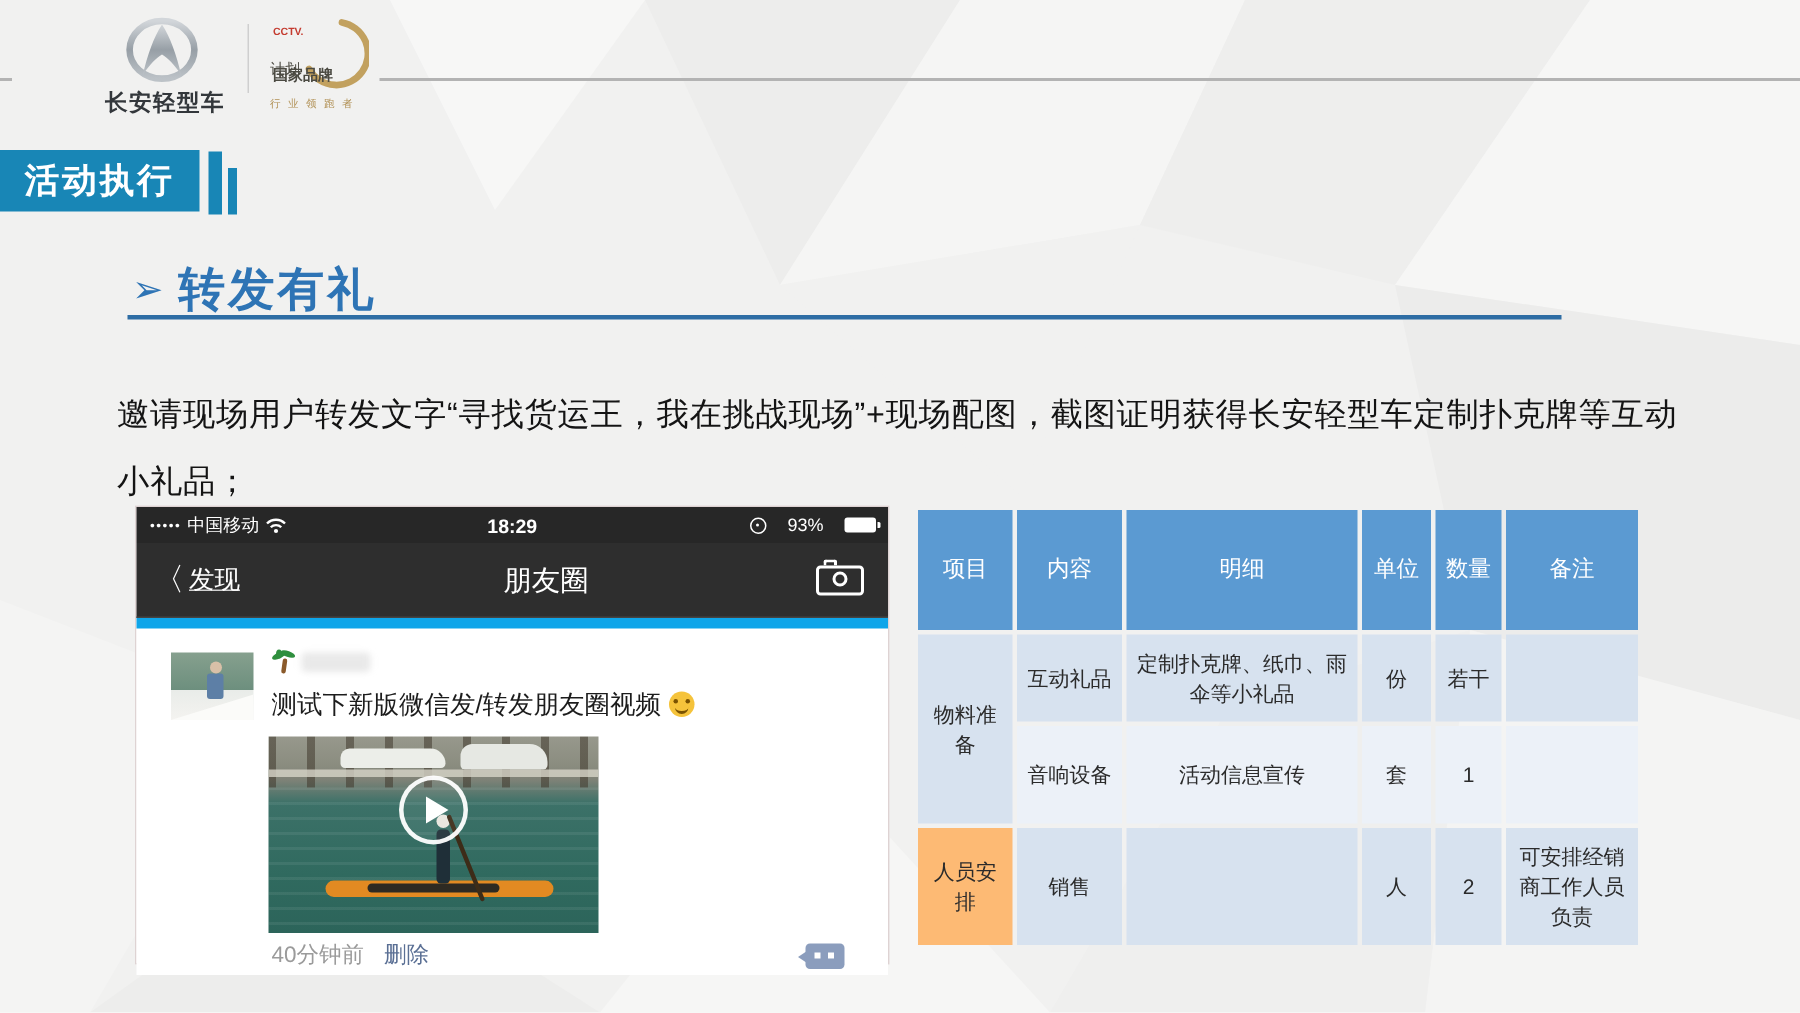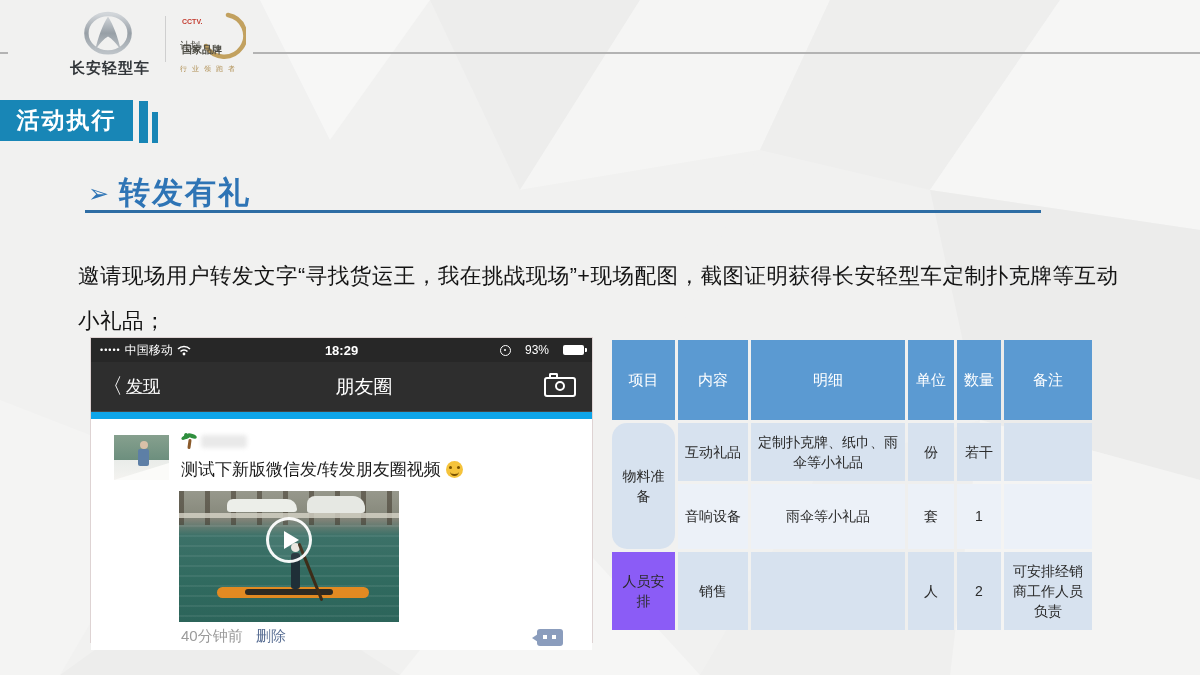--- a/index.html
+++ b/index.html
@@ -116,22 +116,22 @@
 
   
   .mtable{position:absolute;left:612px;top:340px;display:grid;z-index:2;
           grid-template-columns:63px 70px 154px 46px 44px 88px;
           grid-template-rows:80px 58px 65px 78px;gap:3px;}
   .tc{display:flex;align-items:center;justify-content:center;text-align:center;
       font-size:14px;color:#2b2b2b;line-height:1.45;padding:2px 5px;box-sizing:border-box;}
   .th{background:#5b9ad2;color:#fff;font-weight:normal;font-size:15px;}
   .row-a{background:#d7e2ef;}
   .row-b{background:#ecf1f8;}
-  .cat-1{grid-column:1;grid-row:2/4;background:#d7e2ef;border-radius:15px;}
-  .cat-2{grid-column:1;grid-row:4;background:#8b5cf6;}
+  .cat-1{grid-column:1;grid-row:2/4;background:#d7e2ef;}
+  .cat-2{grid-column:1;grid-row:4;background:#fdba74;}
 </style>
 </head>
 <body>
 
 <div id="slide">
 
   <svg id="facets" width="1200" height="675">
     <polygon points="260,0 430,0 330,140" fill="#f7f7f6"></polygon>
     <polygon points="430,0 640,0 520,190" fill="#ededec"></polygon>
     <polygon points="640,0 830,0 760,150 520,190" fill="#f5f5f4"></polygon>
@@ -265,21 +265,21 @@
     <div class="tc th">备注</div>
 
     <div class="tc cat-1">物料准备</div>
     <div class="tc row-a">互动礼品</div>
     <div class="tc row-a">定制扑克牌、纸巾、雨伞等小礼品</div>
     <div class="tc row-a">份</div>
     <div class="tc row-a">若干</div>
     <div class="tc row-a"></div>
 
     <div class="tc row-b">音响设备</div>
-    <div class="tc row-b">雨伞等小礼品</div>
+    <div class="tc row-b">活动信息宣传</div>
     <div class="tc row-b">套</div>
     <div class="tc row-b">1</div>
     <div class="tc row-b"></div>
 
     <div class="tc cat-2">人员安排</div>
     <div class="tc row-a">销售</div>
     <div class="tc row-a"></div>
     <div class="tc row-a">人</div>
     <div class="tc row-a">2</div>
     <div class="tc row-a">可安排经销商工作人员负责</div>

